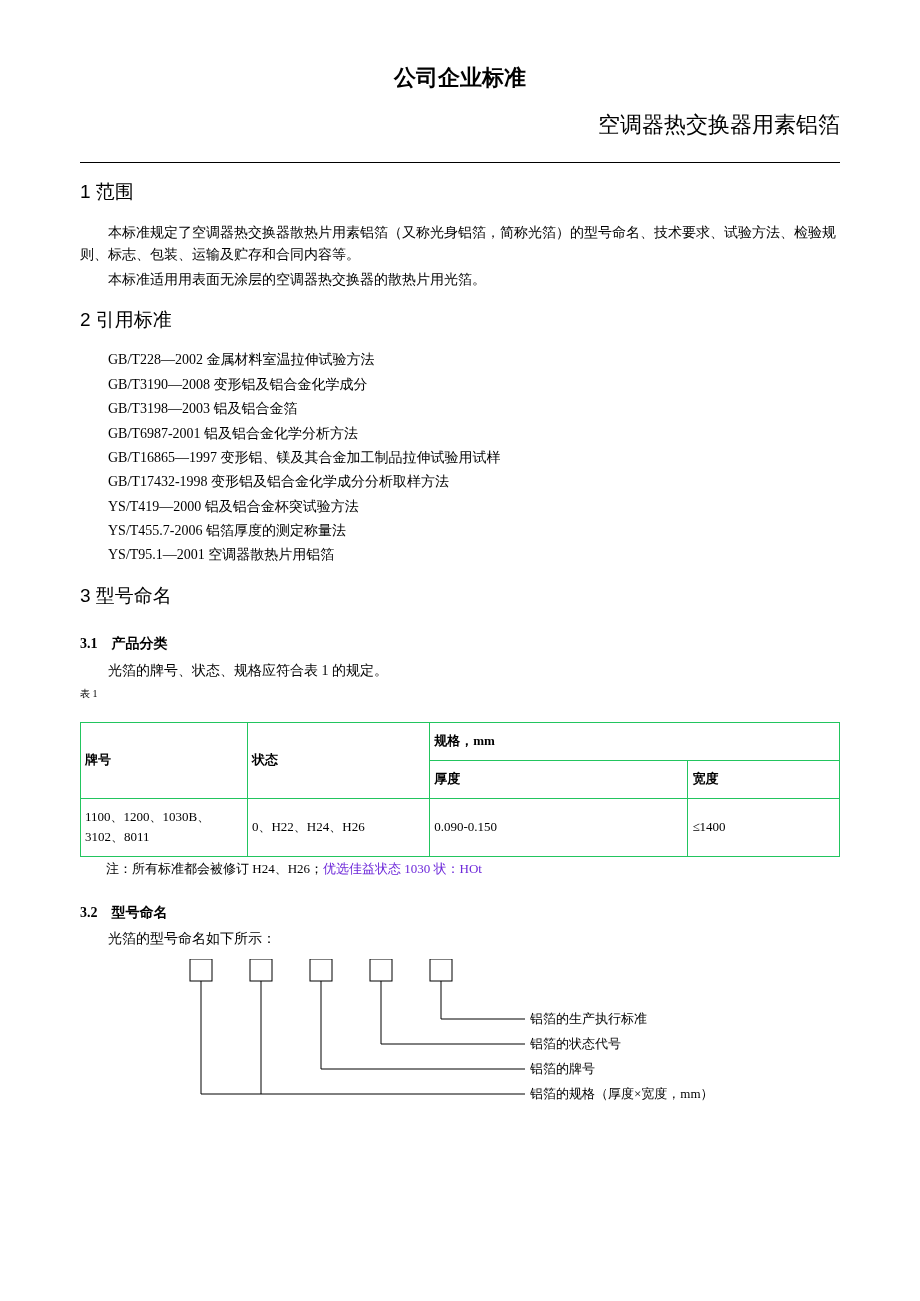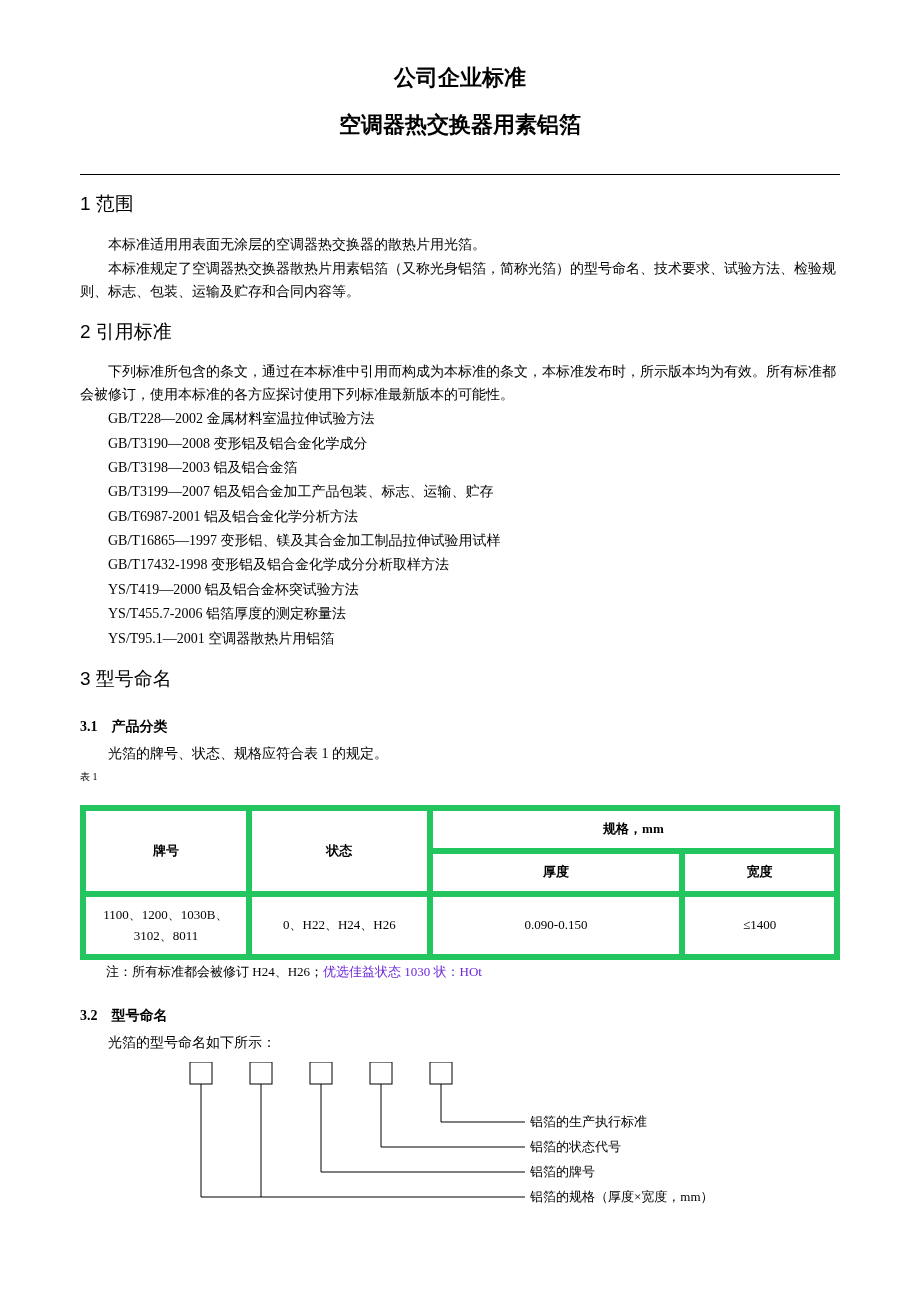--- a/index.html
+++ b/index.html
@@ -13,24 +13,24 @@
       padding: 60px 80px;
     }
     .title-main {
       text-align: center;
       font-size: 22px;
       font-weight: bold;
       margin-bottom: 12px;
       font-family: "SimHei", "黑体", sans-serif;
     }
     .title-sub {
-      text-align: center;
+      text-align: right;
       font-size: 22px;
-      font-weight: bold;
-      margin-bottom: 32px;
+      font-weight: normal;
+      margin-bottom: 20px;
       font-family: "SimHei", "黑体", sans-serif;
     }
     hr.divider {
       border: none;
       border-top: 1px solid #000;
       margin-bottom: 14px;
     }
     .section-heading {
       font-weight: normal;
       font-size: 19px;
@@ -54,22 +54,22 @@
       margin-top: 4px;
       margin-bottom: 20px;
     }
     table.spec {
       border-collapse: collapse;
       width: 100%;
       font-size: 13px;
       font-family: "Times New Roman", "SimSun", serif;
     }
     table.spec th, table.spec td {
-      border: 6px solid #22c55e;
-      text-align: center;
+      border: 1px solid #22c55e;
+      text-align: left;
       vertical-align: middle;
       padding: 8px 4px;
     }
     .table-note {
       font-size: 13px;
       text-indent: 2em;
       margin-top: 2px;
     }
     .table-note .red { color: #6d28d9; }
     .diagram {
@@ -81,31 +81,29 @@
   </style>
 </head>
 <body>
 
 <div class="title-main">公司企业标准</div>
 <div class="title-sub">空调器热交换器用素铝箔</div>
 <hr class="divider">
 
 <div class="section-heading">1 范围</div>
 <div class="block">
+  <p class="para">本标准规定了空调器热交换器散热片用素铝箔（又称光身铝箔，简称光箔）的型号命名、技术要求、试验方法、检验规则、标志、包装、运输及贮存和合同内容等。</p>
   <p class="para">本标准适用用表面无涂层的空调器热交换器的散热片用光箔。</p>
-  <p class="para">本标准规定了空调器热交换器散热片用素铝箔（又称光身铝箔，简称光箔）的型号命名、技术要求、试验方法、检验规则、标志、包装、运输及贮存和合同内容等。</p>
 </div>
 
 <div class="section-heading">2 引用标准</div>
 <div class="block std-list">
-  <p class="para">下列标准所包含的条文，通过在本标准中引用而构成为本标准的条文，本标准发布时，所示版本均为有效。所有标准都会被修订，使用本标准的各方应探讨使用下列标准最新版本的可能性。</p>
   <p class="para">GB/T228—2002 金属材料室温拉伸试验方法</p>
   <p class="para">GB/T3190—2008 变形铝及铝合金化学成分</p>
   <p class="para">GB/T3198—2003 铝及铝合金箔</p>
-  <p class="para">GB/T3199—2007 铝及铝合金加工产品包装、标志、运输、贮存</p>
   <p class="para">GB/T6987-2001 铝及铝合金化学分析方法</p>
   <p class="para">GB/T16865—1997 变形铝、镁及其合金加工制品拉伸试验用试样</p>
   <p class="para">GB/T17432-1998 变形铝及铝合金化学成分分析取样方法</p>
   <p class="para">YS/T419—2000 铝及铝合金杯突试验方法</p>
   <p class="para">YS/T455.7-2006 铝箔厚度的测定称量法</p>
   <p class="para">YS/T95.1—2001 空调器散热片用铝箔</p>
 </div>
 
 <div class="section-heading">3 型号命名</div>
 

